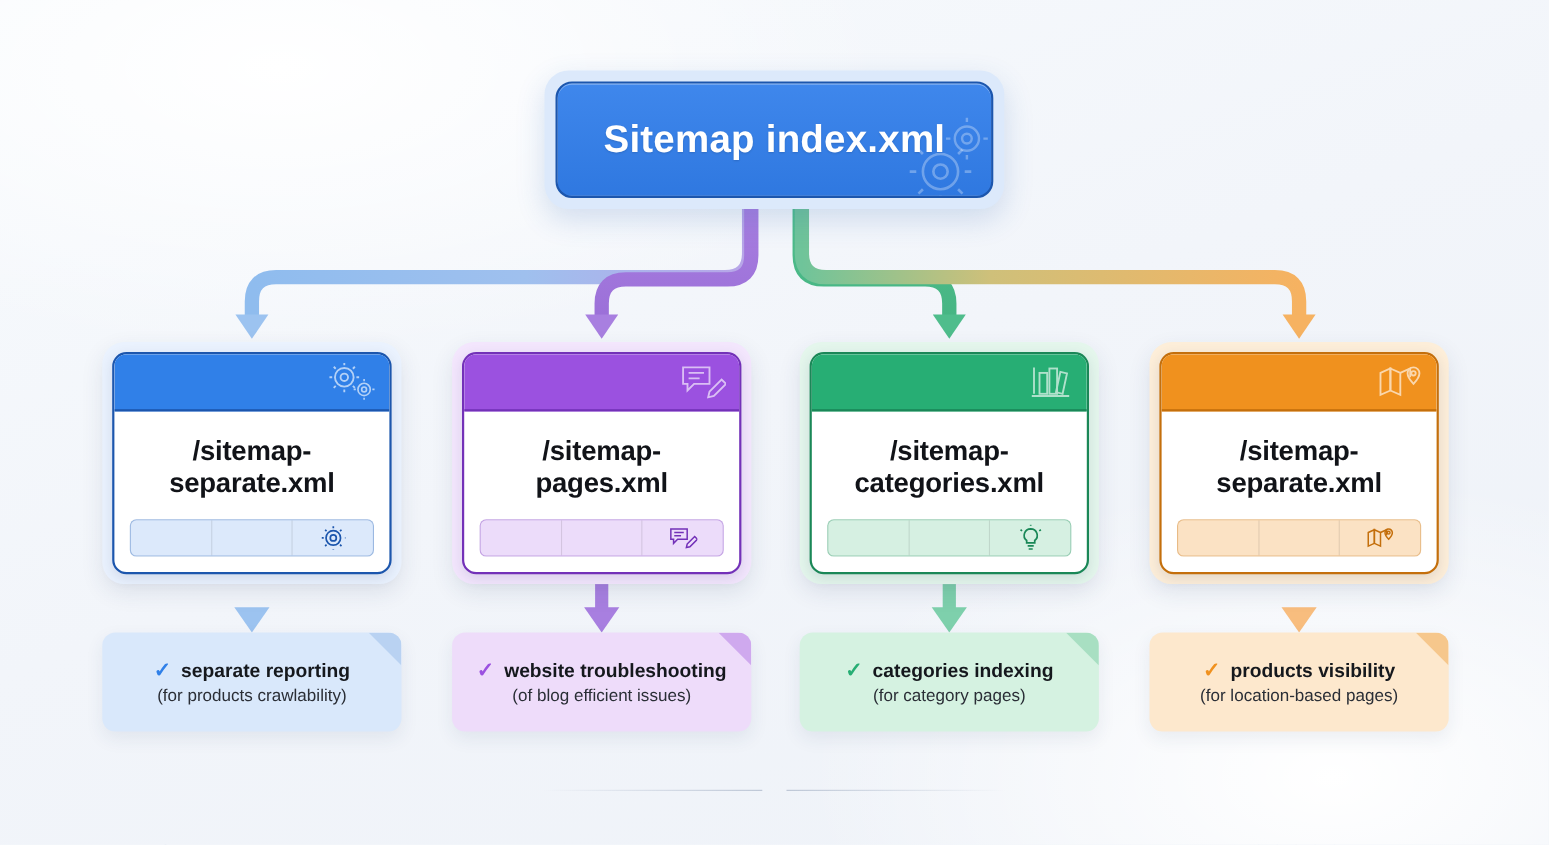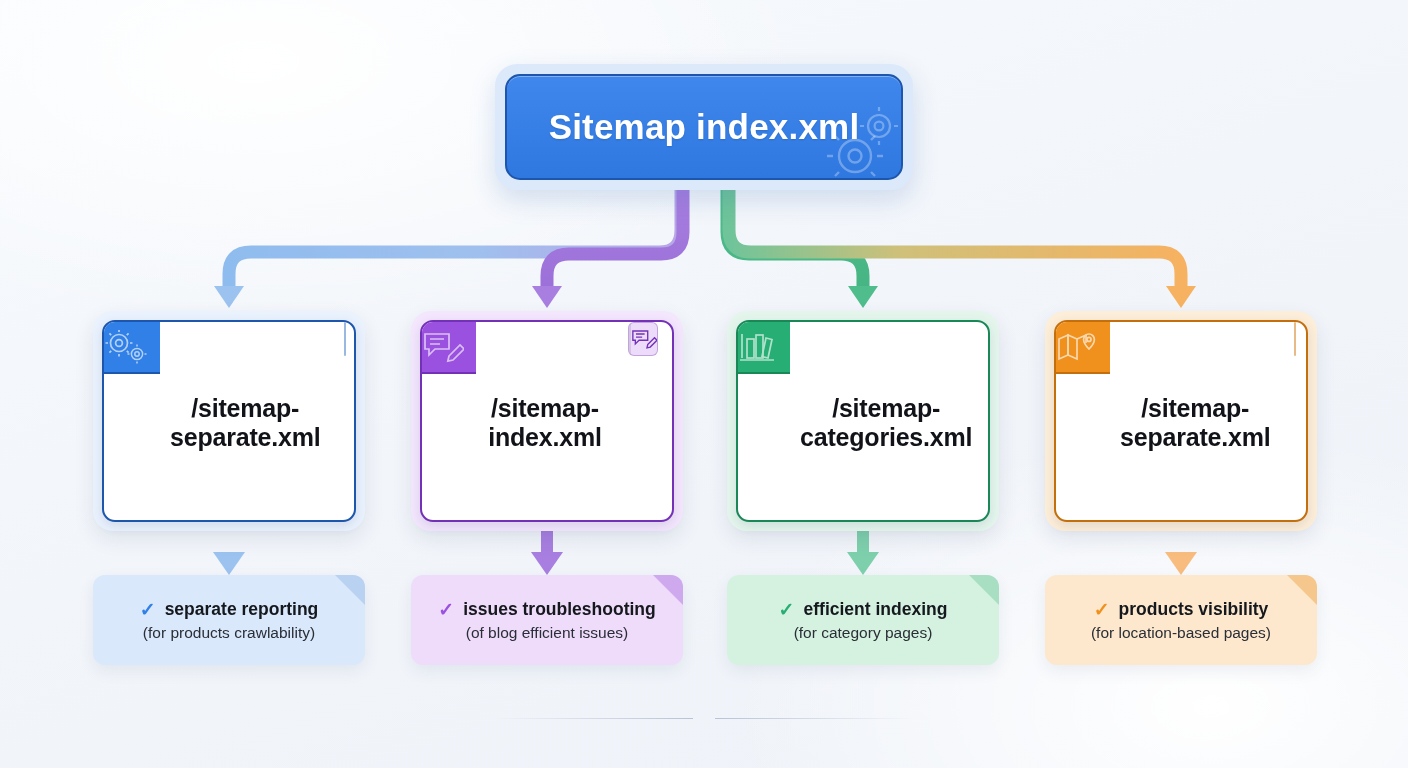--- a/index.html
+++ b/index.html
@@ -49,21 +49,21 @@
 
   
   .card-outer{
     position:absolute; top:311px; width:272px; height:220px;
     border-radius:20px; padding:9px;
   }
   .card{
     width:100%; height:100%;
     border-radius:13px; overflow:hidden;
     background:#ffffff;
-    display:flex; flex-direction:row;
+    display:flex; flex-direction:column;
     box-shadow:0 4px 12px rgba(30,50,90,.12);
   }
   .card-head{
     height:52px; position:relative; flex:0 0 52px;
     display:flex; align-items:center; justify-content:flex-end;
     padding-right:12px;
   }
   .card-head svg{ opacity:.75; }
   .card-body{
     flex:1; display:flex; align-items:center; justify-content:center;
@@ -368,21 +368,21 @@
           <g stroke="#ffffff" fill="none" stroke-width="1.7" opacity=".85">
             <path d="M3 4 h24 v15 h-14 l-6 6 v-6 h-4 Z"></path>
             <path d="M8 9 h14 M8 14 h10"></path>
             <path d="M27 26 l11 -11 l4 4 l-11 11 l-5.2 1.2 Z"></path>
           </g>
         </svg>
       </div>
       <div class="card-body">
         <div class="card-name">
           <span>/sitemap-</span><br>
-          <span>index.xml</span>
+          <span>pages.xml</span>
         </div>
       </div>
       <div class="card-foot" style="background: rgb(236, 220, 250); border: 1px solid rgba(115, 49, 184, 0.333);">
         <div class="foot-seg"></div>
         <div class="foot-seg"></div>
         <div class="foot-seg">
           <svg width="26" height="22" viewBox="0 0 42 34">
             <g fill="none" stroke-width="2.2" class="footico" stroke="#7331b8">
               <path d="M3 4 h24 v15 h-14 l-6 6 v-6 h-4 Z"></path>
               <path d="M8 9 h14 M8 14 h10"></path>
@@ -472,30 +472,30 @@
       <span class="check" style="color: rgb(48, 128, 232);">✓</span>
       <span>separate reporting</span>
     </div>
     <div class="benefit-line2">(for products crawlability)</div>
   </div>
 
   <div class="benefit" id="ben1" style="left: 411px; background: rgb(238, 220, 250); box-shadow: rgba(40, 60, 100, 0.08) 0px 6px 16px;">
     <div class="fold" style="background: rgb(207, 169, 238); clip-path: polygon(0px 0px, 100% 100%, 100% 0px);"></div>
     <div class="benefit-line1">
       <span class="check" style="color: rgb(155, 81, 224);">✓</span>
-      <span>issues troubleshooting</span>
+      <span>website troubleshooting</span>
     </div>
     <div class="benefit-line2">(of blog efficient issues)</div>
   </div>
 
   <div class="benefit" id="ben2" style="left: 727px; background: rgb(213, 242, 225); box-shadow: rgba(40, 60, 100, 0.08) 0px 6px 16px;">
     <div class="fold" style="background: rgb(168, 223, 194); clip-path: polygon(0px 0px, 100% 100%, 100% 0px);"></div>
     <div class="benefit-line1">
       <span class="check" style="color: rgb(39, 174, 116);">✓</span>
-      <span>efficient indexing</span>
+      <span>categories indexing</span>
     </div>
     <div class="benefit-line2">(for category pages)</div>
   </div>
 
   <div class="benefit" id="ben3" style="left: 1045px; background: rgb(253, 232, 205); box-shadow: rgba(40, 60, 100, 0.08) 0px 6px 16px;">
     <div class="fold" style="background: rgb(246, 199, 140); clip-path: polygon(0px 0px, 100% 100%, 100% 0px);"></div>
     <div class="benefit-line1">
       <span class="check" style="color: rgb(240, 145, 30);">✓</span>
       <span>products visibility</span>
     </div>

